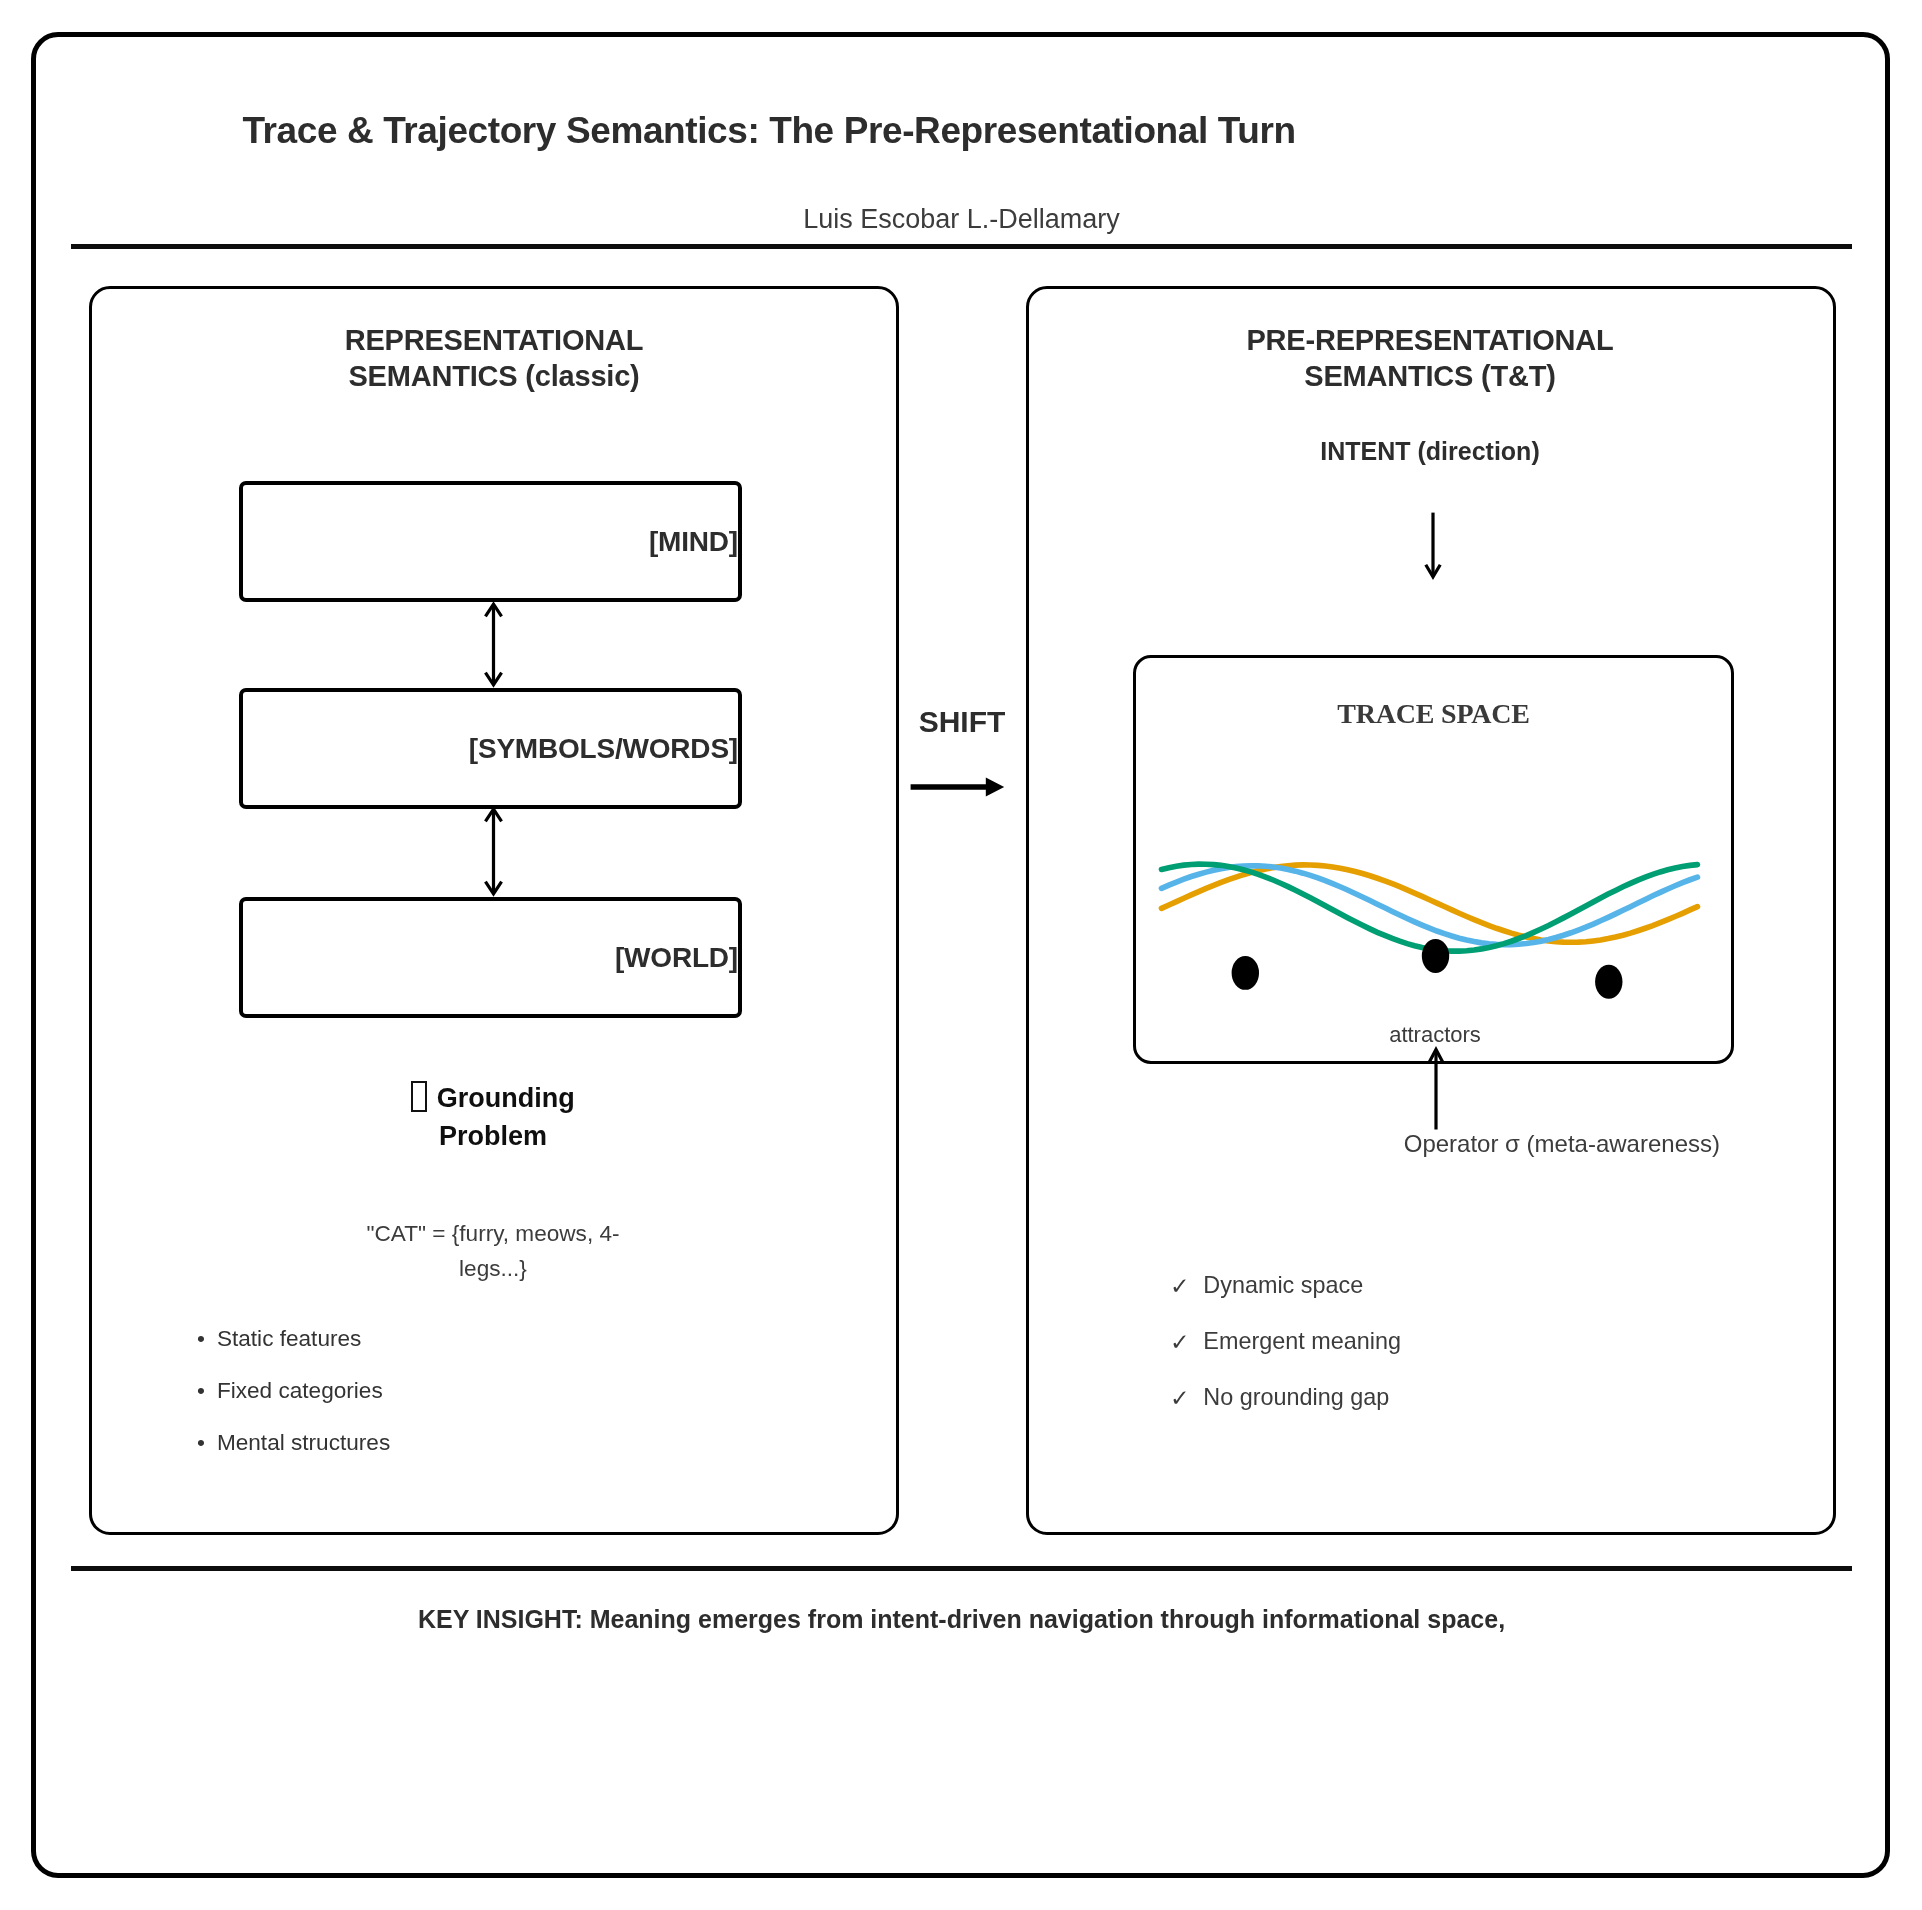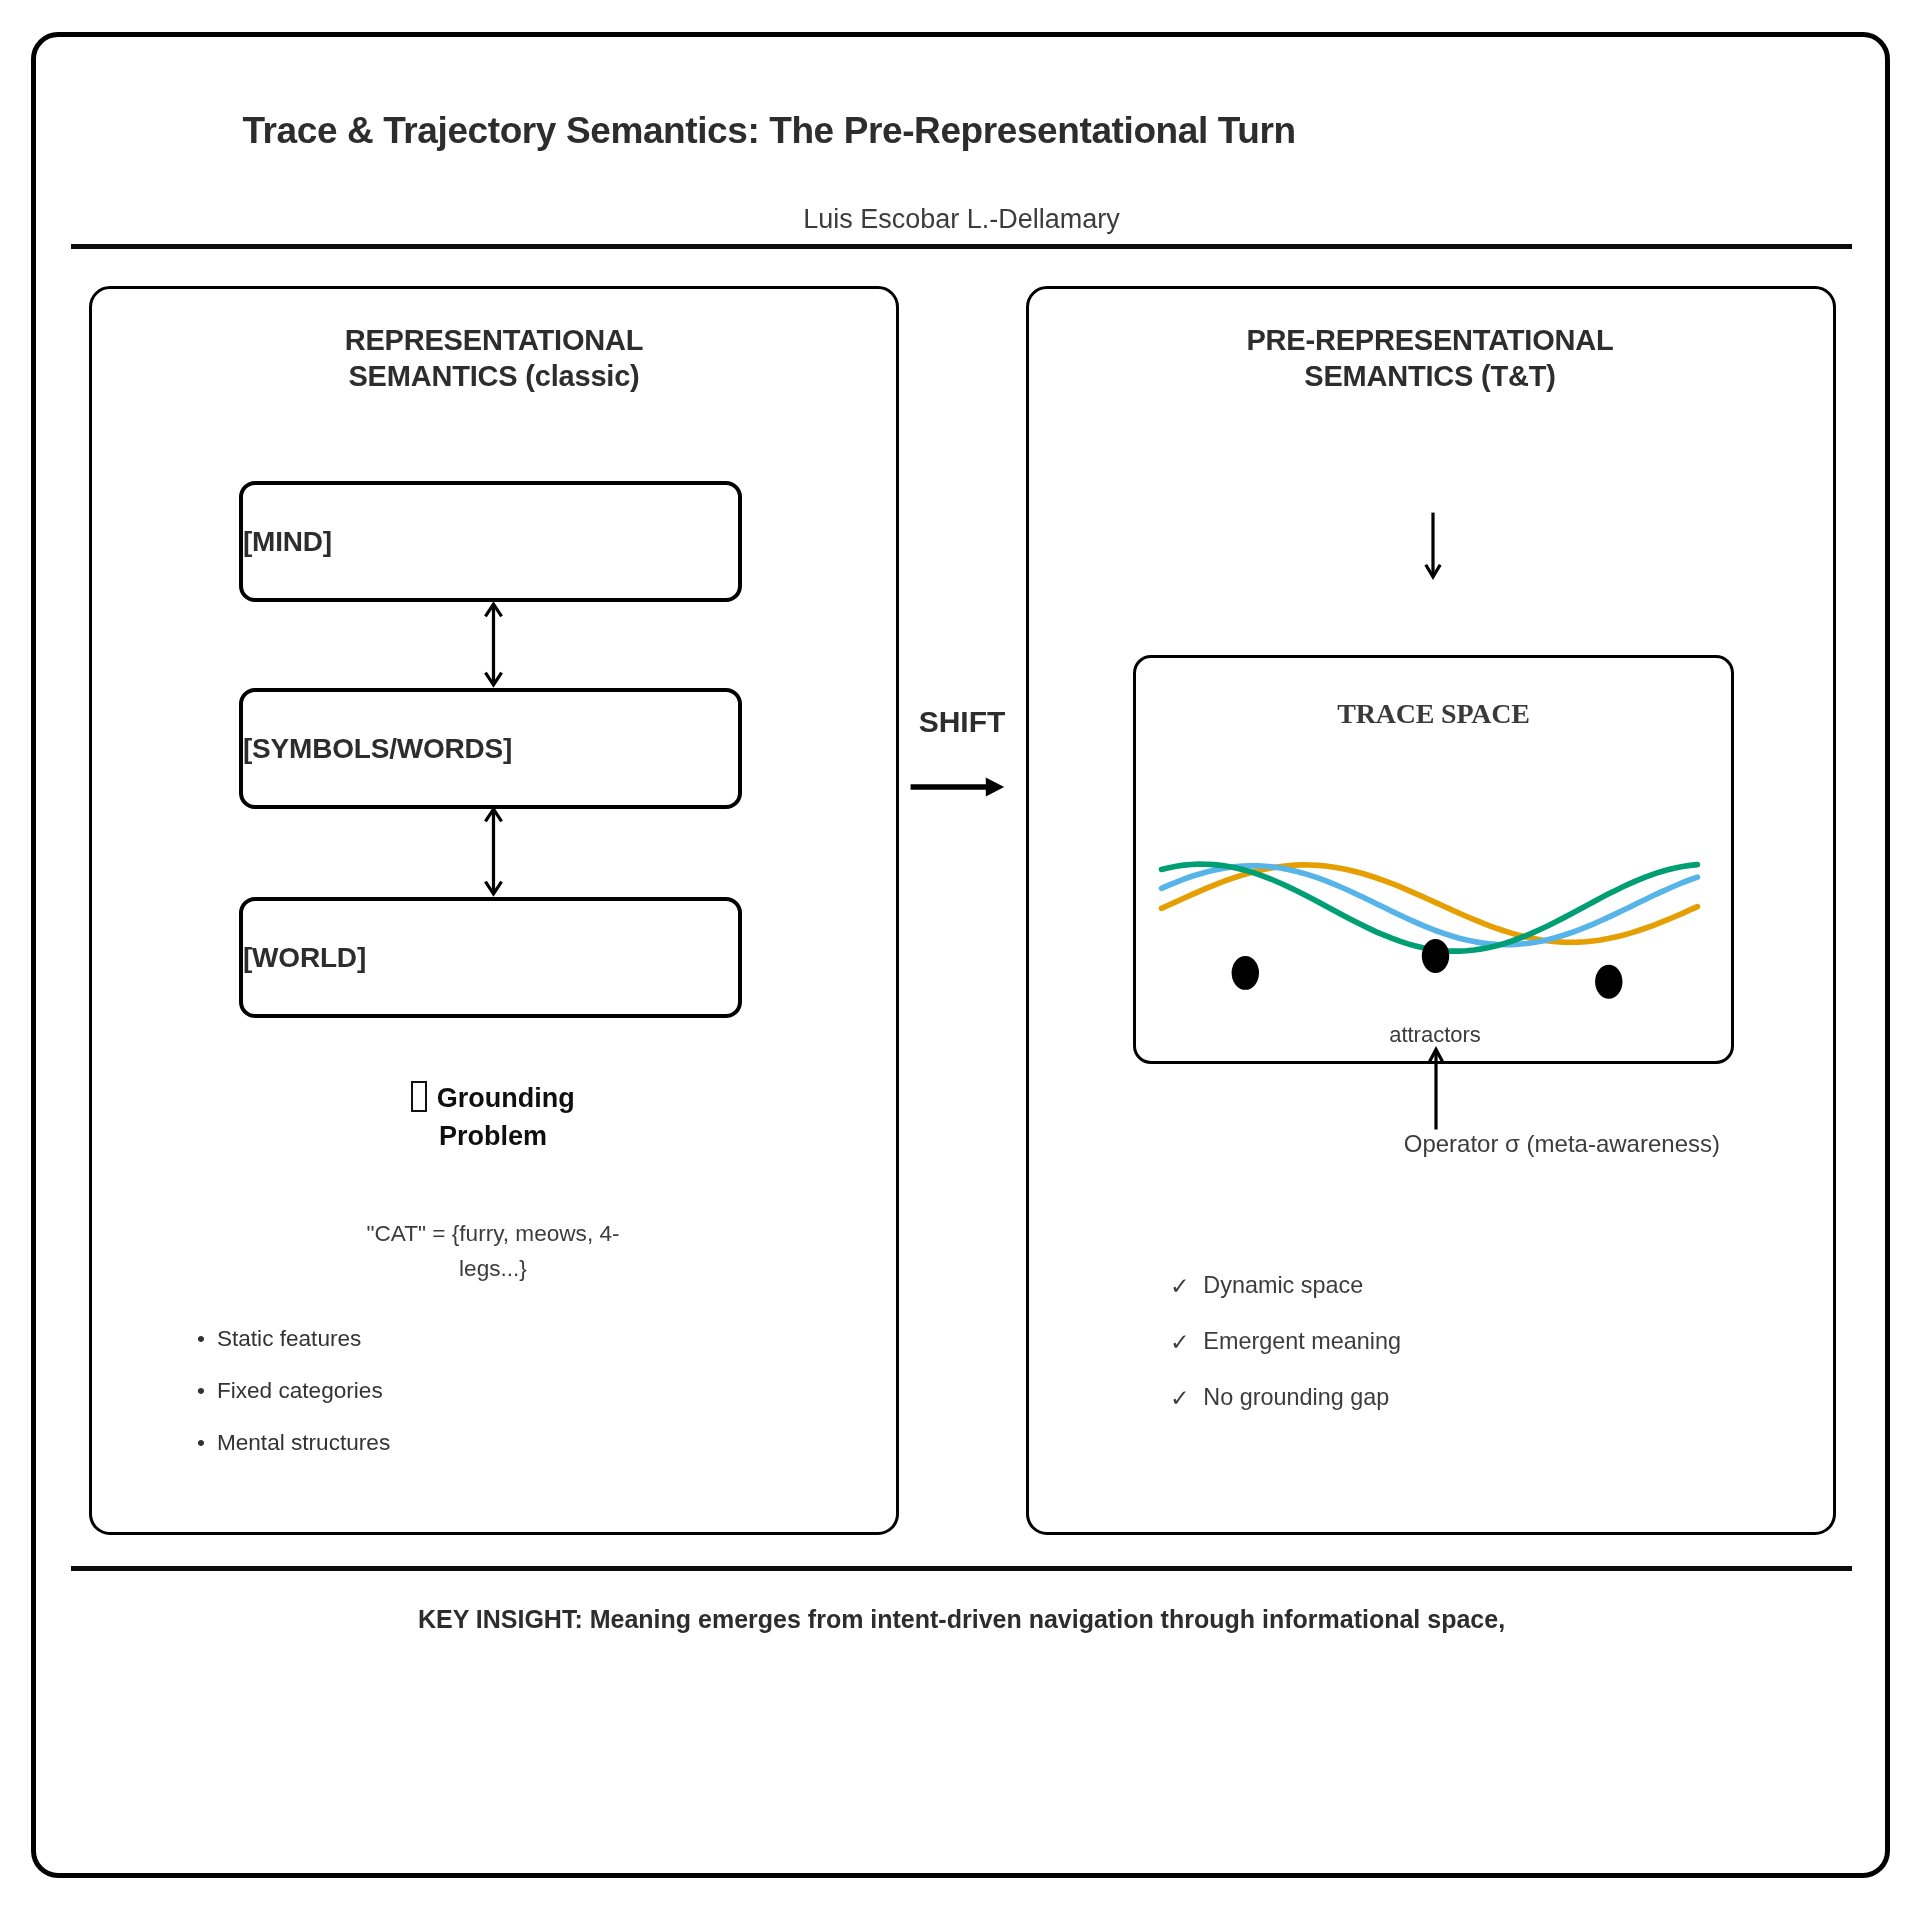--- a/index.html
+++ b/index.html
@@ -15,22 +15,22 @@
   }
   .diagram-title{left:0;top:110px;width:1538px;font-size:37px;font-weight:bold;letter-spacing:-0.4px;color:#2d2d2d;}
   .diagram-subtitle{left:0;top:204px;width:1923px;font-size:27px;color:#3c3c3c;}
   .divider{left:71px;width:1781px;height:4.8px;background:#0d0d0d;}
   .panel{
     border:3.2px solid #000;border-radius:21px;box-sizing:border-box;background:#fff;
     width:810px;height:1249px;top:286px;
   }
   .panel-header{top:322px;width:810px;font-size:29px;font-weight:bold;line-height:36px;letter-spacing:-0.2px;color:#2d2d2d;}
   .node-box{
-    left:239px;width:503px;height:121px;border:4px solid #000;border-radius:16px;
-    box-sizing:border-box;display:flex;align-items:center;justify-content:flex-start;background:#fff;
+    left:239px;width:503px;height:121px;border:4px solid #000;border-radius:7px;
+    box-sizing:border-box;display:flex;align-items:center;justify-content:flex-end;background:#fff;
   }
   .node-label{font-size:28px;font-weight:bold;letter-spacing:-0.2px;color:#2d2d2d;}
   .shift-label{left:895px;top:705px;width:134px;font-size:30px;font-weight:bold;color:#2d2d2d;}
   .grounding-note{left:372px;top:1079px;width:242px;font-size:27px;font-weight:bold;line-height:38px;color:#0f0f0f;}
   .tofu{
     display:inline-block;width:16px;height:31px;border:2.4px solid #111;box-sizing:border-box;
     vertical-align:-4.8px;margin-right:9.7px;
   }
   .cat-example{left:348px;top:1216px;width:290px;font-size:22.6px;line-height:35px;color:#3c3c3c;}
   .bullet-list{left:197px;top:1326px;width:403px;}
@@ -116,20 +116,21 @@
     <line x1="3" y1="15" x2="101" y2="15" stroke="#000" stroke-width="7"></line>
     <polygon points="97,3 120,15 97,27" fill="#000"></polygon>
   </svg>
 
   <div class="abs panel" style="left:1026px;"></div>
   <div class="abs center panel-header" style="left:1026px;width:808px;">
     <div>PRE-REPRESENTATIONAL</div>
     <div>SEMANTICS (T&amp;T)</div>
   </div>
 
+  <div class="abs center intent-label">INTENT (direction)</div>
 
   <svg class="abs" style="left:1420px;top:511px;" width="26" height="69" viewBox="0 0 32 86">
     <line x1="16" y1="2" x2="16" y2="79" stroke="#000" stroke-width="4"></line>
     <polyline points="7,67 16,82 25,67" fill="none" stroke="#000" stroke-width="4"></polyline>
   </svg>
 
   <div class="abs trace-box"></div>
   <div class="abs center trace-title">TRACE SPACE</div>
 
   <svg id="trace-plot" class="abs trace-plot" viewBox="0 0 745 505">

